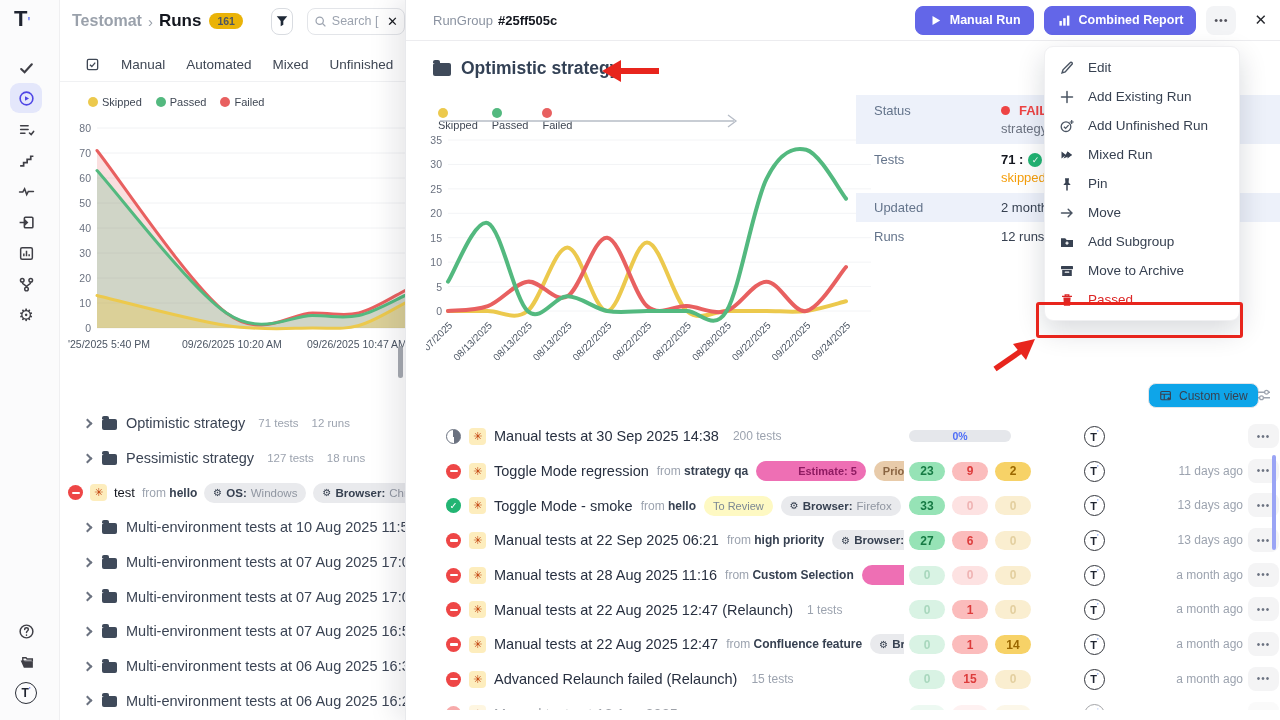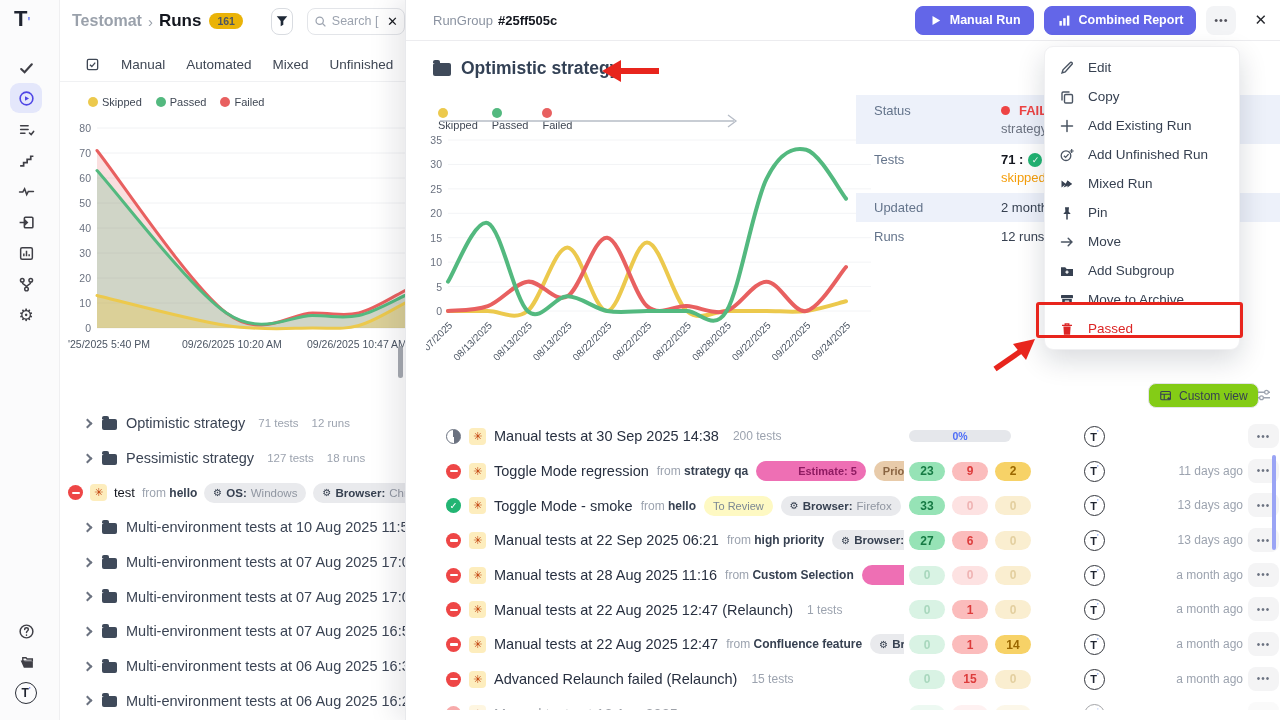--- a/index.html
+++ b/index.html
@@ -123,21 +123,21 @@
   
   #menu { position:absolute; left:638px; top:46px; width:196px; background:#fff; border-radius:9px;
     border:1px solid #f0f0f2; box-shadow:0 10px 28px rgba(15,23,42,.16); padding:6px 0; z-index:50; }
   .menu-item { height:29px; display:flex; align-items:center; gap:13px; padding:0 14px; font-size:13.5px; color:#374151; }
   .menu-item svg { width:16px; height:16px; flex:none; }
   .menu-item.danger { color:#dc2626; }
 
   
   .rp-toolbar { position:absolute; left:0; top:383px; width:875px; height:26px; }
   .custom-view { position:absolute; left:742px; top:0; height:25px; border:1px solid #e3e5e9; border-radius:8px;
-    background:#84cc16; display:flex; align-items:center; gap:6px; padding:0 10px; font-size:12px; color:#374151; }
+    background:#0ea5e9; display:flex; align-items:center; gap:6px; padding:0 10px; font-size:12px; color:#374151; }
   .sliders { position:absolute; left:850px; top:4px; }
 
   #run-list { position:absolute; left:0; top:419px; width:875px; }
   .run-row { position:relative; height:34.7px; }
   .run-left { position:absolute; left:40px; top:0; width:458px; height:34.7px; display:flex;
     align-items:center; gap:8px; overflow:hidden; white-space:nowrap; }
   .run-title { font-size:14.5px; color:#283040; flex:none;}
   .run-meta { font-size:12px; color:#9ca3af; margin-left:6px; flex:none;}
   .counts { position:absolute; left:503px; top:8px; display:flex; gap:7px; }
   .pill { width:36px; height:19px; border-radius:10px; font-size:12px; font-weight:700;
@@ -488,29 +488,20 @@
         <div class="menu-item">
           <span style="width: 16px; height: 16px; display: flex;">
             <svg viewBox="0 0 16 16" fill="none" stroke="#4b5563" stroke-width="1.4">
               <path d="M3 13l1-3.2 7.1-7.1a1.25 1.25 0 0 1 2.2 1.1L6.2 12 3 13z"></path>
             </svg>
           </span>
           <span>Edit</span>
         </div>
         <div class="menu-item">
           <span style="width: 16px; height: 16px; display: flex;">
-            <svg viewBox="0 0 16 16" fill="none" stroke="#4b5563" stroke-width="1.4">
-              <rect x="5.5" y="5.5" width="8" height="8.5" rx="1.2"></rect>
-              <path d="M10.5 3H4.2C3.5 3 3 3.5 3 4.2v7.3"></path>
-            </svg>
-          </span>
-          <span>Copy</span>
-        </div>
-        <div class="menu-item">
-          <span style="width: 16px; height: 16px; display: flex;">
             <svg viewBox="0 0 16 16" fill="none" stroke="#4b5563" stroke-width="1.5" stroke-linecap="round">
               <path d="M8 2.5v11M2.5 8h11"></path>
             </svg>
           </span>
           <span>Add Existing Run</span>
         </div>
         <div class="menu-item">
           <span style="width: 16px; height: 16px; display: flex;">
             <svg viewBox="0 0 16 16" fill="none" stroke="#4b5563" stroke-width="1.3">
               <circle cx="7" cy="8.7" r="4.8"></circle>

